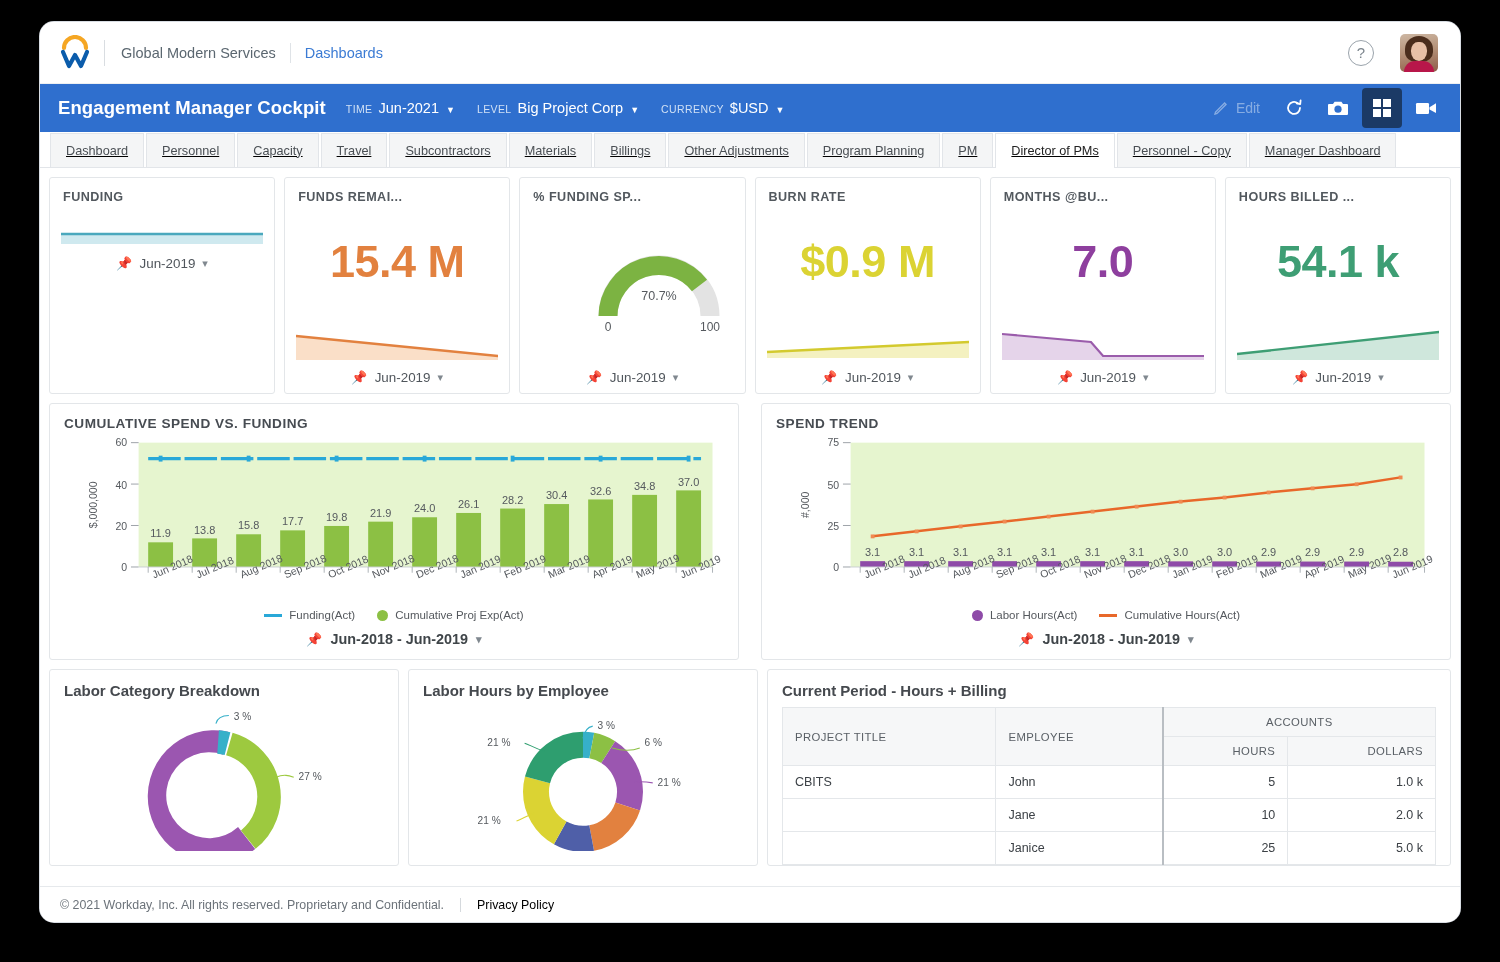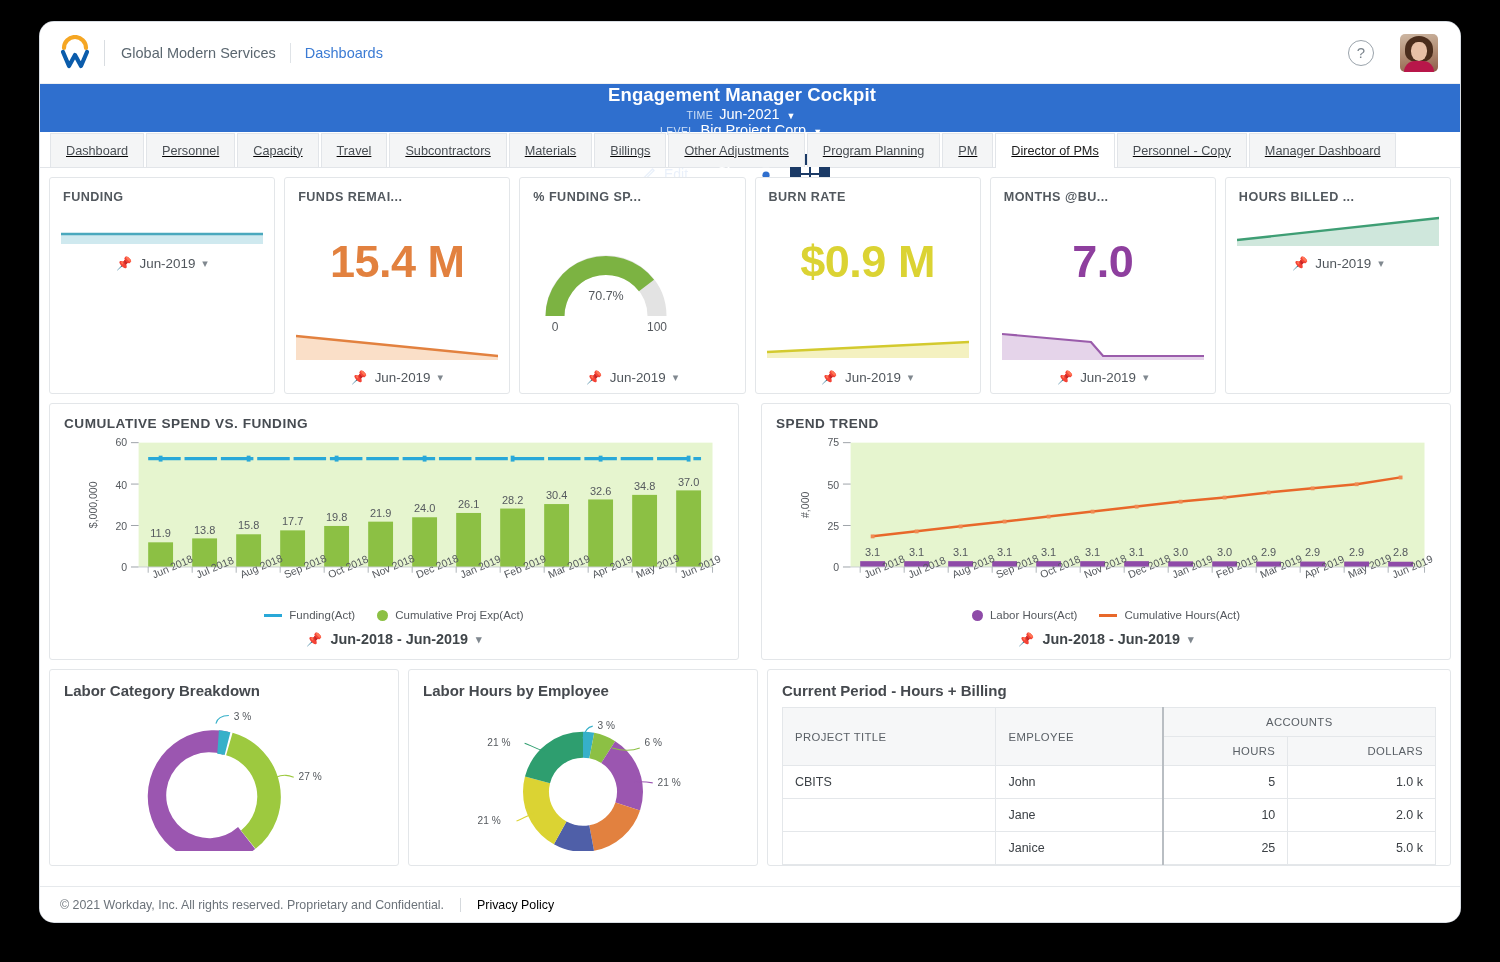--- a/index.html
+++ b/index.html
@@ -53,21 +53,20 @@
   .avatar .body { position:absolute; left:4px; bottom:0; width:30px; height:11px;
     background:#b8174a; border-radius: 12px 12px 0 0; }
 
   
   .apphdr {
     height: 48px;
     background: #2f6fce;
     display: flex; align-items: center;
     padding: 0 14px 0 18px;
     color: #fff;
-    flex-direction: column;
   }
   .app-title { font-size: 18.5px; font-weight: bold; letter-spacing: .1px; margin-right: 20px; white-space: nowrap; }
   .filter { display: flex; align-items: baseline; gap: 6px; margin-right: 22px; cursor: pointer; white-space: nowrap; }
   .filter .flabel { font-size: 10.5px; letter-spacing: .4px; color: #cfe0f5; text-transform: uppercase; }
   .filter .fvalue { font-size: 14.5px; color: #fff; }
   .filter .caret { font-size: 9px; color: #fff; margin-left: 1px; }
   .apphdr-spacer { flex: 1 1 auto; }
   .hdr-actions { display: flex; align-items: center; gap: 4px; }
   .hdr-btn {
     width: 40px; height: 40px; display: flex; align-items: center; justify-content: center;
@@ -118,21 +117,21 @@
   .kpi-mid { flex: 1 1 auto; display: flex; align-items: center; justify-content: center; }
   .kpi-value { font-size: 45px; font-weight: bold; line-height: 1; letter-spacing: -.5px; }
   .kpi-spark { height: 46px; margin: 0 -2px 4px -2px; }
   .kpi-spark svg { display: block; width: 100%; height: 100%; }
   .kpi-foot {
     display: flex; align-items: center; justify-content: center; gap: 7px;
     font-size: 13.4px; color: #50565c; cursor: pointer; padding-top: 2px;
   }
   .pin-icon { color: #2b5fb8; font-size: 13px; }
   .chev { color: #80888f; font-size: 11px; }
-  .gauge-wrap { display:flex; flex-direction:column; align-items:flex-start; justify-content:center; width:100%;text-decoration:underline; }
+  .gauge-wrap { display:flex; flex-direction:column; align-items:flex-end; justify-content:center; width:100%;text-decoration:underline; }
   .gauge-wrap svg { display:block; }
 
   
   .mid-row { display: flex; gap: 22px; margin-top: 9px; }
   .panel {
     border: 1px solid #e3e6e9; border-radius: 3px; background: #fff;
     flex: 1 1 0; padding: 12px 14px 6px 14px;
   }
   .panel-title {
     font-size: 13.6px; font-weight: bold; color: #474c52;
@@ -379,20 +378,23 @@
         </div>
         <div class="kpi-foot">
           <span class="pin-icon">📌</span>
           <span>Jun-2019</span>
           <span class="chev">▾</span>
         </div>
       </div>
 
       <div class="kpi-card">
         <div class="kpi-title">HOURS BILLED ...</div>
+        <div class="kpi-mid">
+            <div class="kpi-value" style="color:#3e9e74">54.1 k</div>
+          </div>
         <div class="kpi-spark">
           <svg viewBox="0 0 200 46" preserveAspectRatio="none">
             <path d="M0 36 L200 14 L200 42 L0 42 Z" fill="#cfe7dc"></path>
             <path d="M0 36 L200 14" fill="none" stroke="#3e9e74" stroke-width="2.4"></path>
           </svg>
         </div>
         <div class="kpi-foot">
           <span class="pin-icon">📌</span>
           <span>Jun-2019</span>
           <span class="chev">▾</span>

